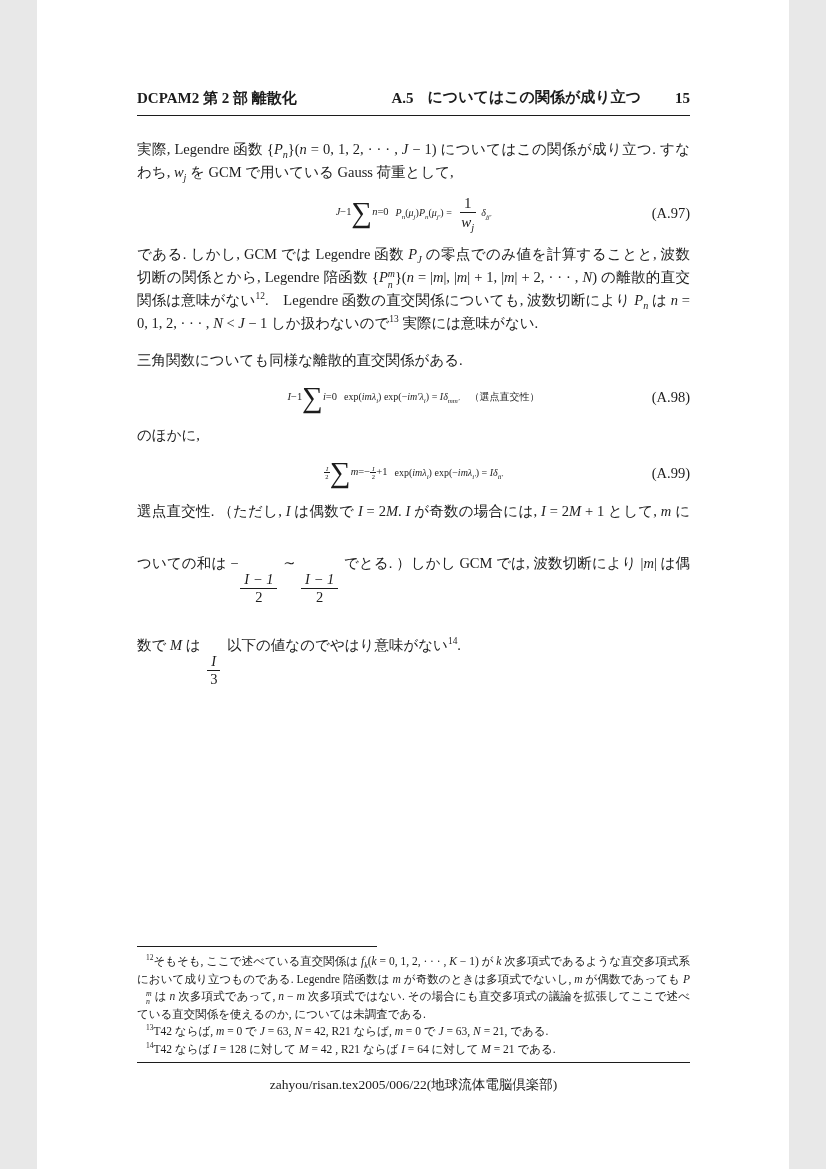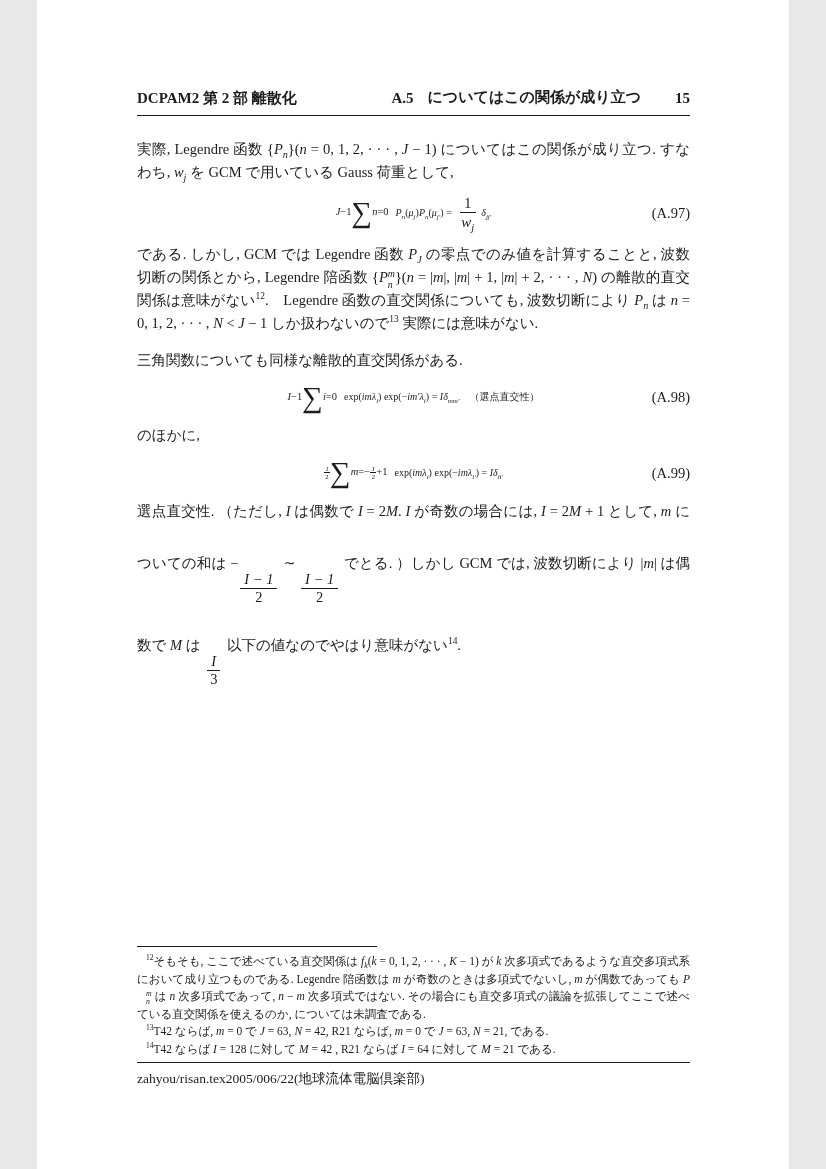--- a/index.html
+++ b/index.html
@@ -57,22 +57,22 @@
   .footnotes{
     position:absolute;left:100px;right:99px;top:946px;
     font-size:11.5px;line-height:17.5px;text-align:justify;
   }
   .fn-rule{width:240px;border-top:1px solid #1c1c1c;margin-bottom:6px;}
   .fn{margin:0;text-indent:9px;}
   
   .footer{
     position:absolute;left:100px;right:99px;top:1062px;
     border-top:1px solid #1c1c1c;
-    padding-top:7px;
-    display:flex;justify-content:flex-start;align-items:baseline;
+    padding-top:13px;
+    display:flex;justify-content:center;align-items:baseline;
     font-size:13.5px;
   }
 </style>
 </head>
 <body>
 
 <div class="page">
 
   <div class="header">
     <span class="h-left">DCPAM2 第 2 部 離散化</span>

